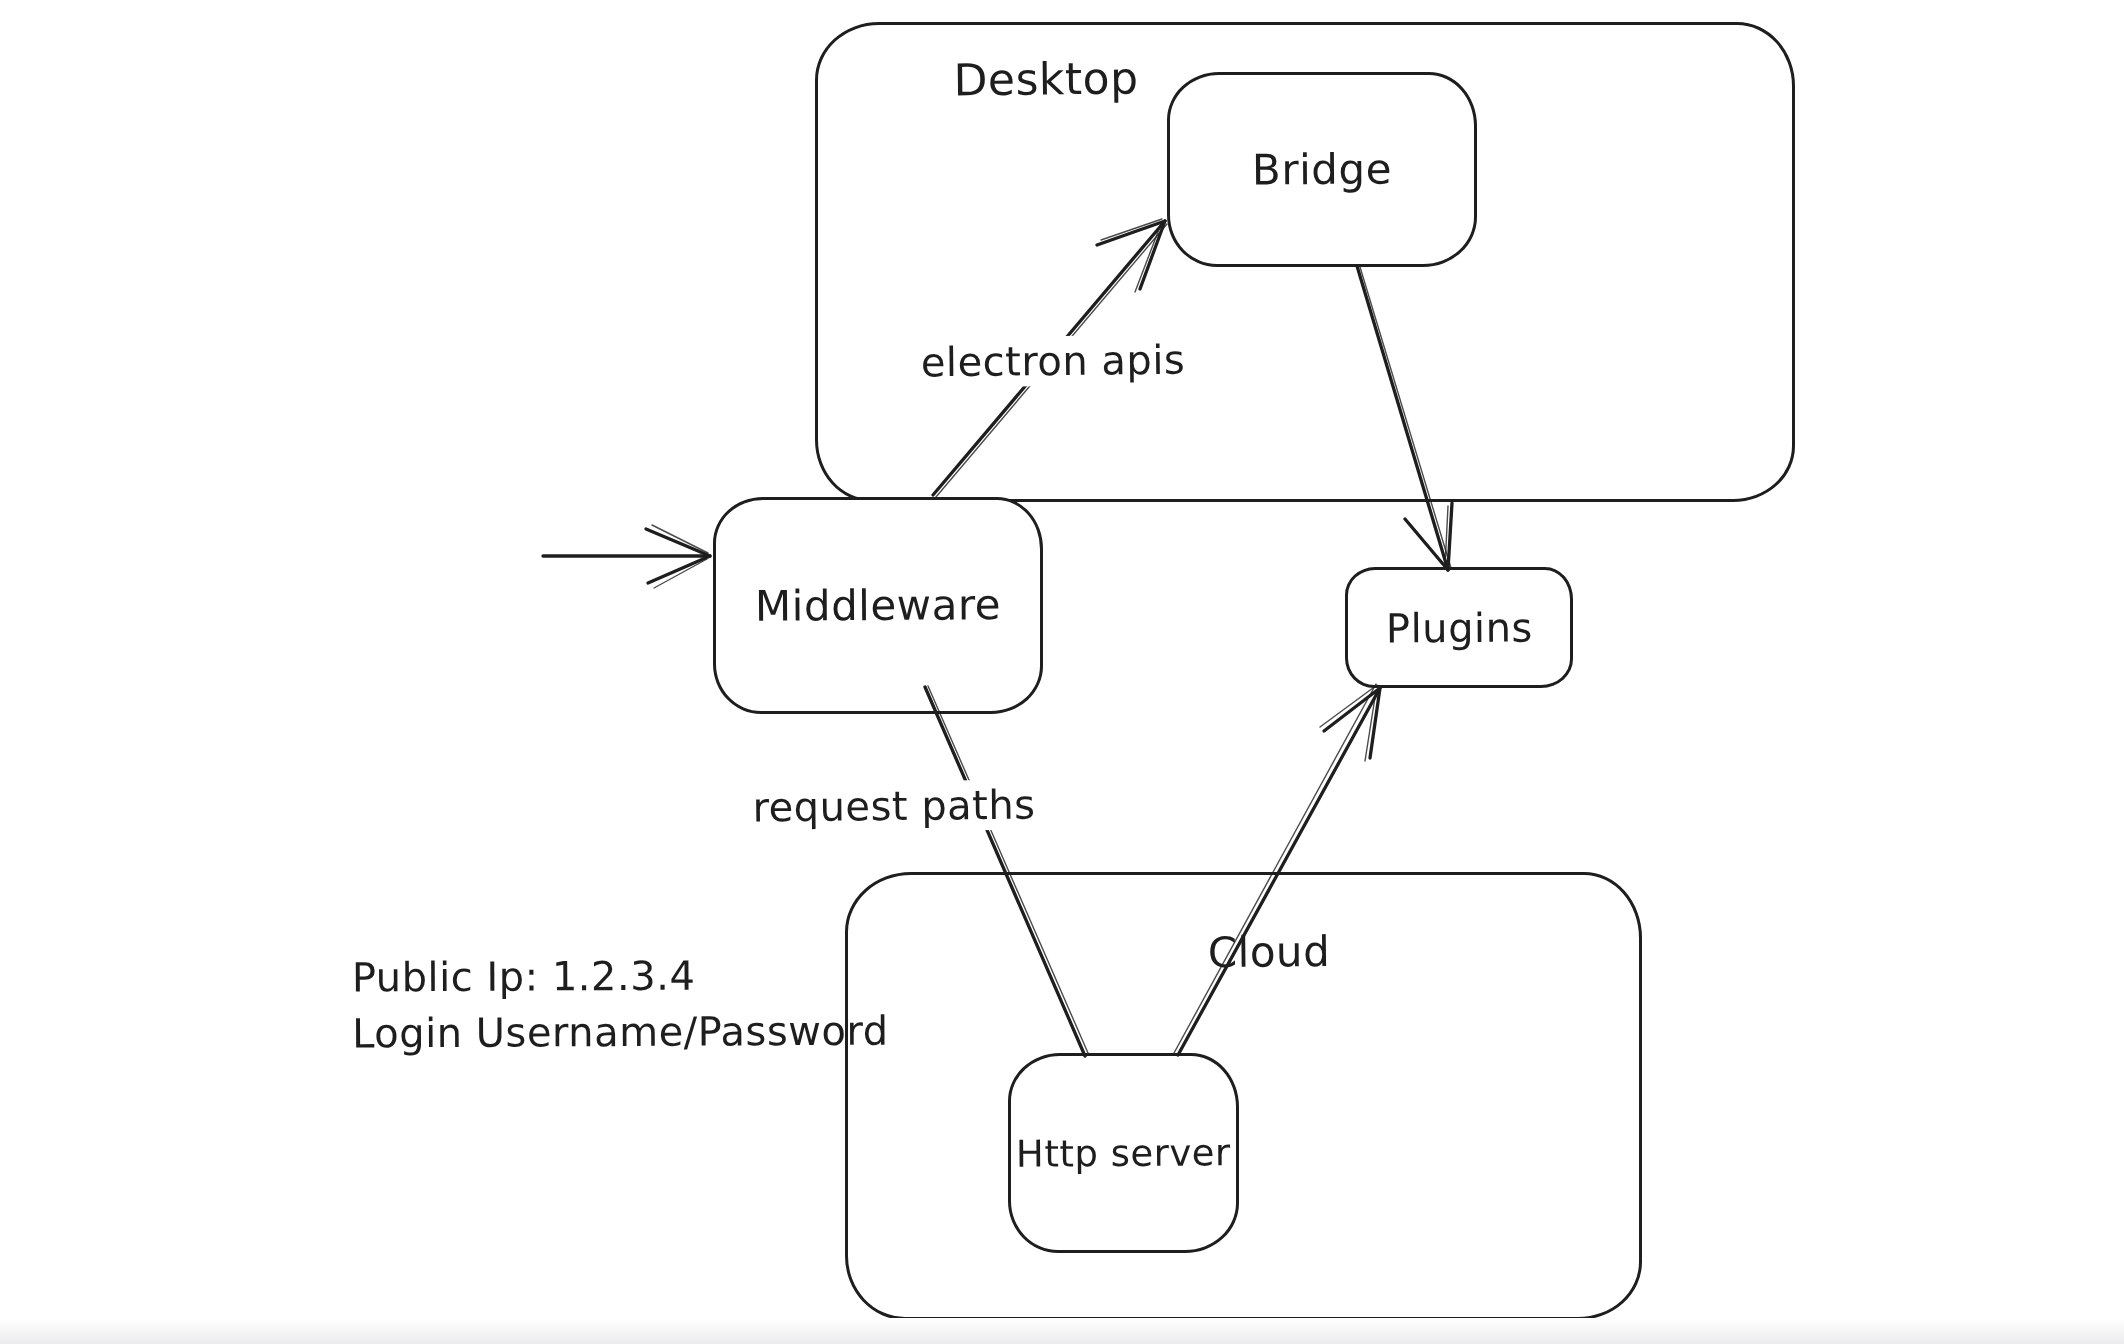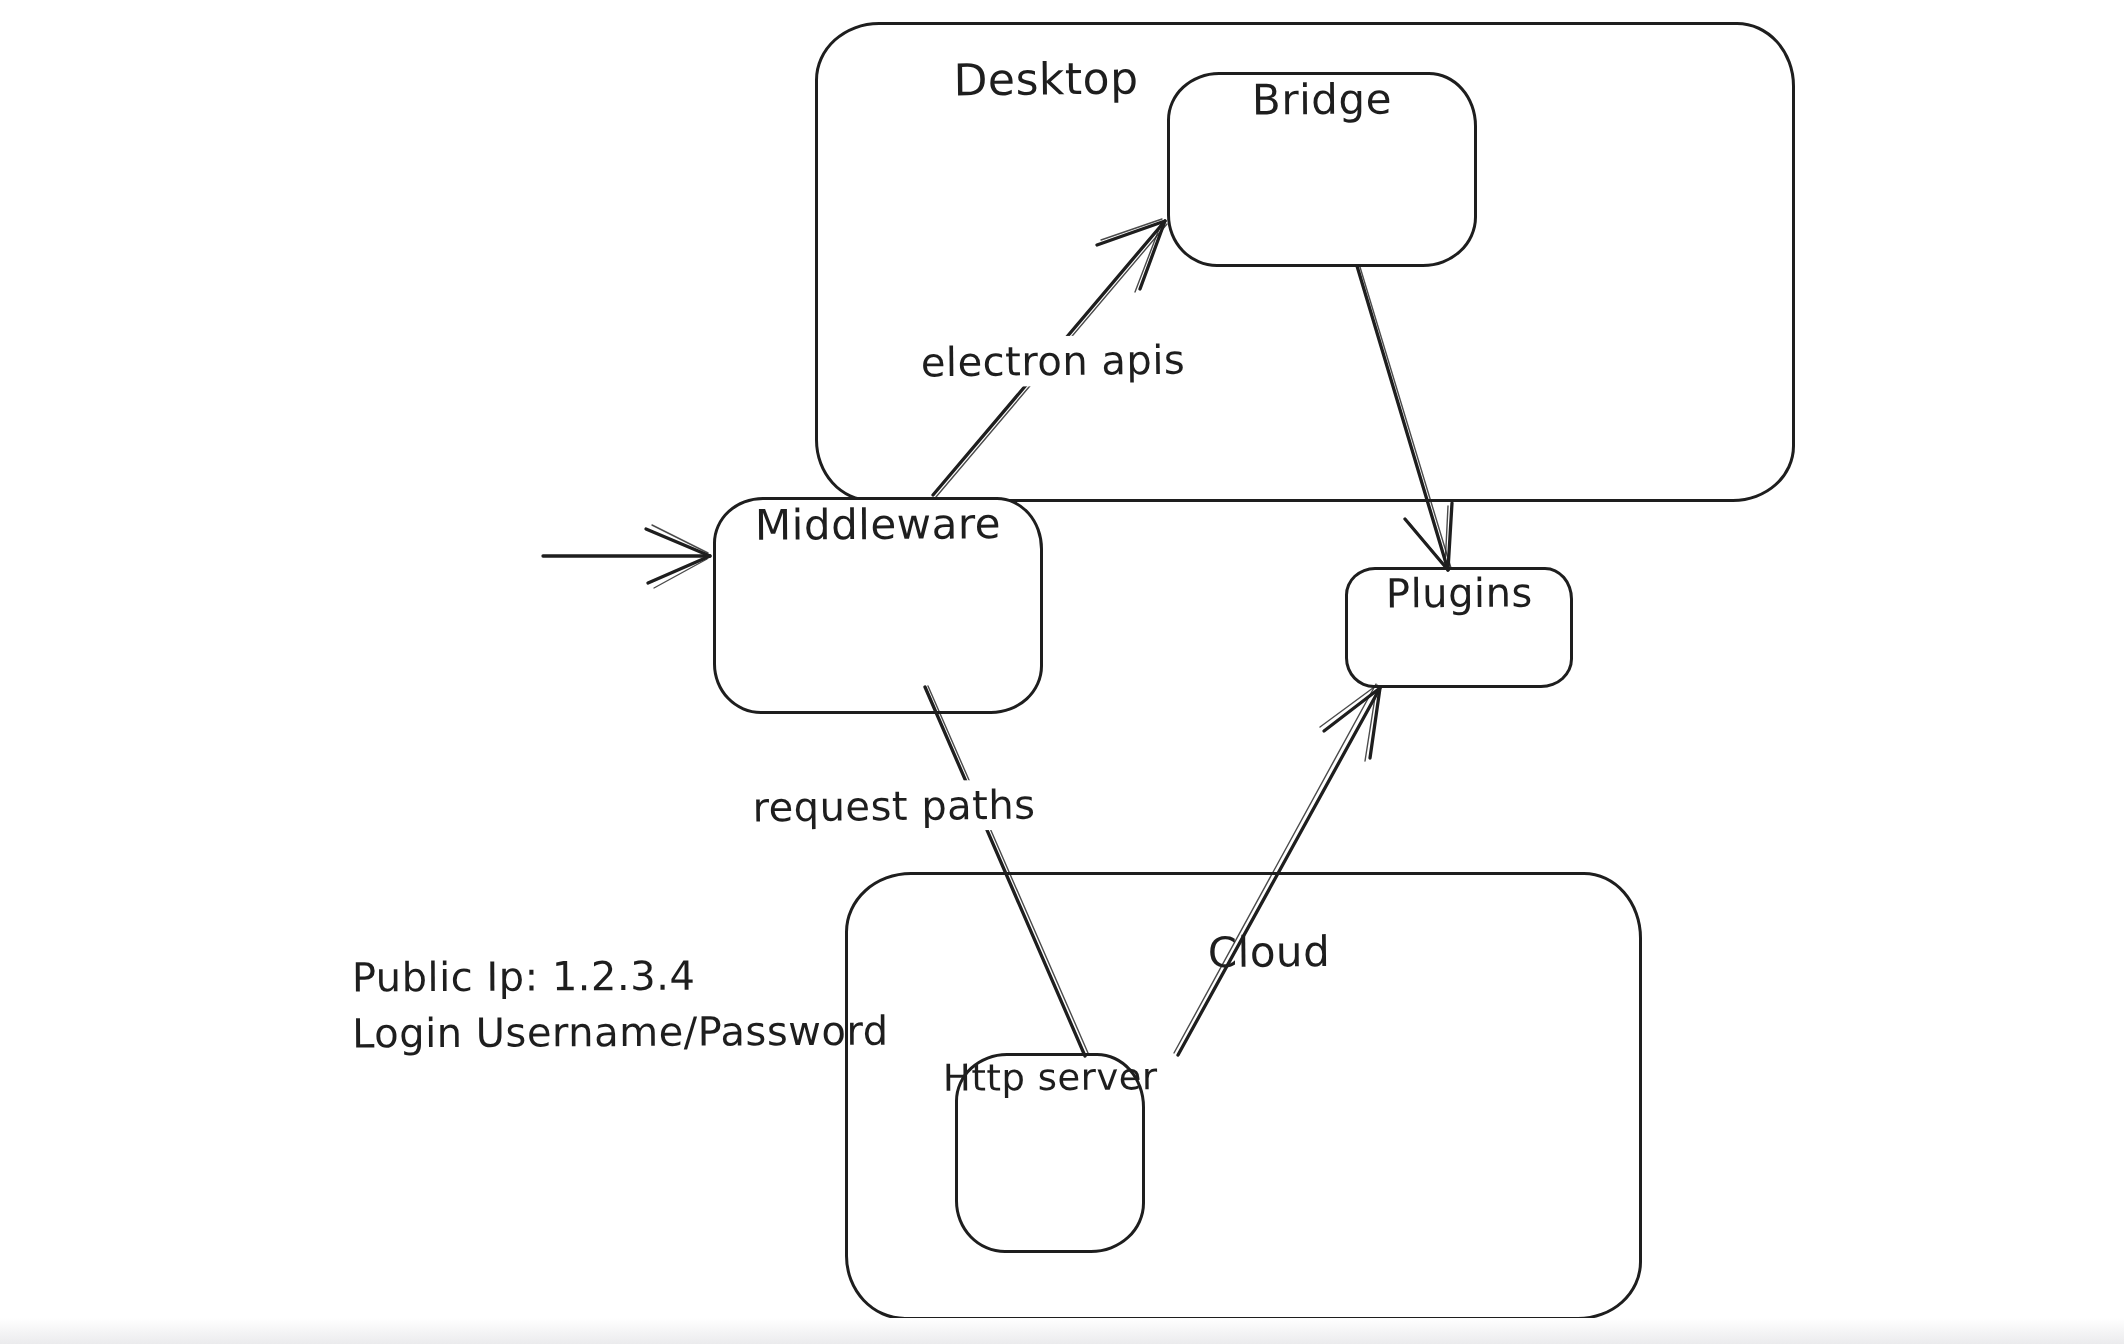--- a/index.html
+++ b/index.html
@@ -14,21 +14,21 @@
     color:var(--stroke);
     overflow:hidden;
   }
   .stage{position:relative;width:2124px;height:1344px;background:var(--bg);}
 
   
   .box{
     position:absolute;
     border:3.4px solid var(--stroke);
     background:var(--bg);
-    display:flex;align-items:flex-start;justify-content:center;
+    display:flex;align-items:center;justify-content:center;
     box-sizing:border-box;
   }
   .container-box{background:transparent;}
   .box .lbl{
     font-size:40px;
     letter-spacing:0.5px;
     white-space:nowrap;
     transform:rotate(-0.4deg);
   }
 
@@ -40,21 +40,21 @@
 
   
   #jan-web-box{left:241px;top:475px;width:300px;height:175px;
     border-radius:48px 44px 50px 46px / 44px 50px 46px 48px;}
   #middleware-box{left:713px;top:497px;width:330px;height:217px;
     border-radius:50px 46px 52px 48px / 46px 52px 48px 50px;}
   #bridge-box{left:1167px;top:72px;width:310px;height:195px;
     border-radius:52px 48px 54px 50px / 48px 54px 50px 52px;}
   #plugins-box{left:1345px;top:567px;width:228px;height:121px;
     border-radius:30px 28px 32px 29px / 28px 32px 29px 30px;}
-  #http-server-box{left:955px;top:1053px;width:190px;height:200px;
+  #http-server-box{left:1008px;top:1053px;width:231px;height:200px;
     border-radius:52px 48px 54px 50px / 48px 54px 50px 52px;}
   #http-server-box .lbl{font-size:37px;}
   #middleware-box .lbl,#bridge-box .lbl{font-size:42px;}
 
   
   svg.arrows{
     position:absolute;left:0;top:0;width:2124px;height:1344px;
     color:var(--stroke);
     pointer-events:none;
   }

